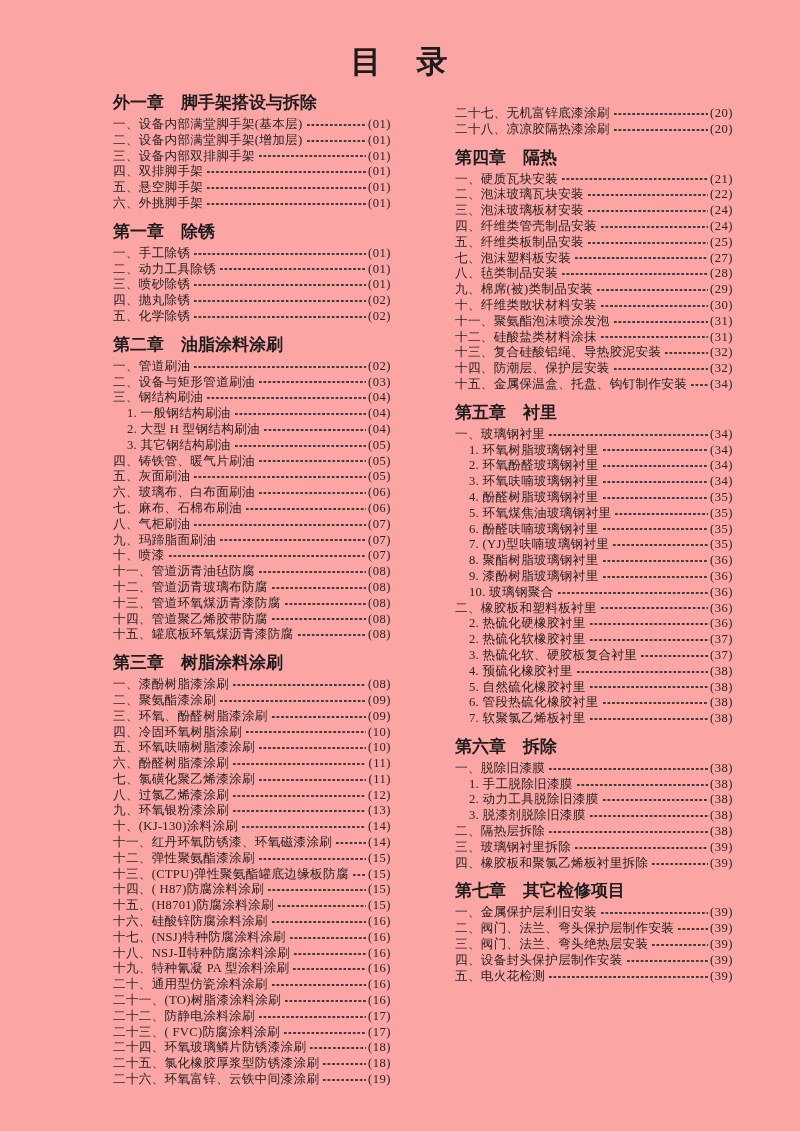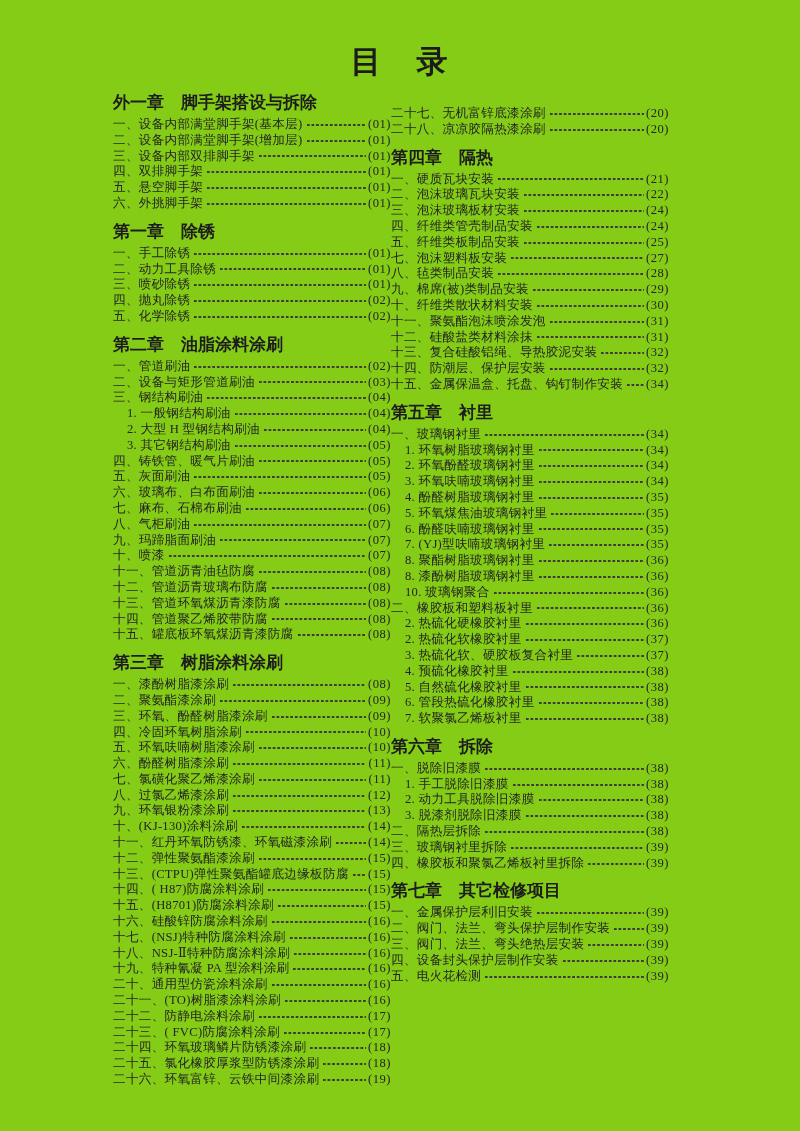--- a/index.html
+++ b/index.html
@@ -5,40 +5,41 @@
   html, body {
     margin: 0;
     padding: 0;
     background: #e9e9e9;
     font-family: "Liberation Serif", "DejaVu Serif", serif;
   }
   .page {
     position: relative;
     width: 800px;
     height: 1131px;
-    background: #84cc16;
+    background: #fca5a5;
     color: #222;
     overflow: hidden;
   }
   .title {
     margin: 0;
     padding-top: 42px;
     text-align: center;
     font-size: 31px;
     font-weight: bold;
     letter-spacing: 2px;
     color: #1b1b1b;
     line-height: 40px;
   }
   .columns {
     position: absolute;
     left: 113px;
     top: 92px;
     width: 620px;
     display: flex;
+    gap: 64px;
   }
   .col {
     width: 278px;
     flex: 0 0 278px;
   }
   .col-right .section:first-child { margin-top: 14px; }
   .heading {
     font-size: 17px;
     font-weight: bold;
     line-height: 21px;
@@ -500,21 +501,21 @@
             <span class="label">7. (YJ)型呋喃玻璃钢衬里</span>
             <span class="leader"></span>
             <span class="page-num">(35)</span>
           </div>
           <div class="entry sub">
             <span class="label">8. 聚酯树脂玻璃钢衬里</span>
             <span class="leader"></span>
             <span class="page-num">(36)</span>
           </div>
           <div class="entry sub">
-            <span class="label">8. 漆酚树脂玻璃钢衬里</span>
+            <span class="label">9. 漆酚树脂玻璃钢衬里</span>
             <span class="leader"></span>
             <span class="page-num">(36)</span>
           </div>
           <div class="entry sub">
             <span class="label">10. 玻璃钢聚合</span>
             <span class="leader"></span>
             <span class="page-num">(36)</span>
           </div>
           <div class="entry">
             <span class="label">二、橡胶板和塑料板衬里</span>

